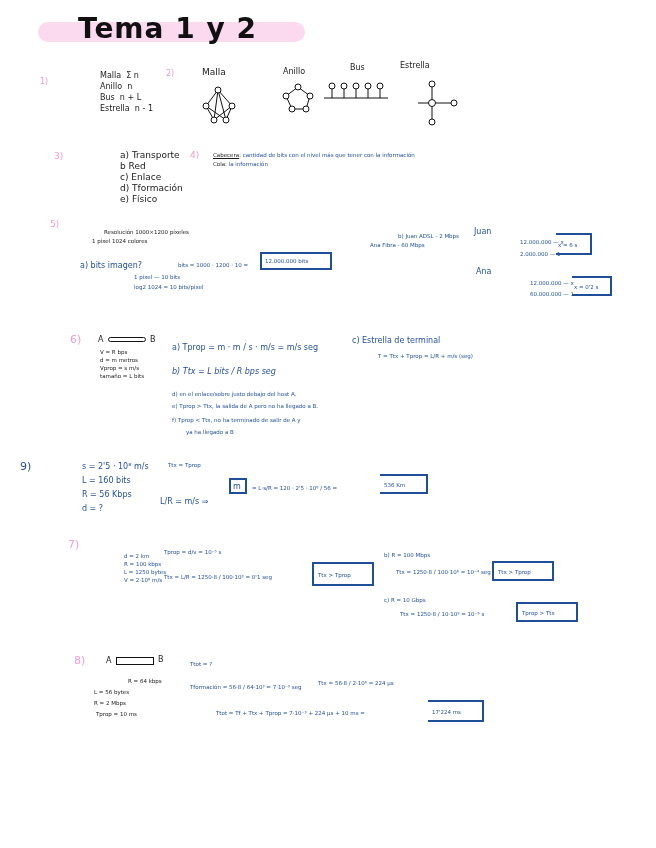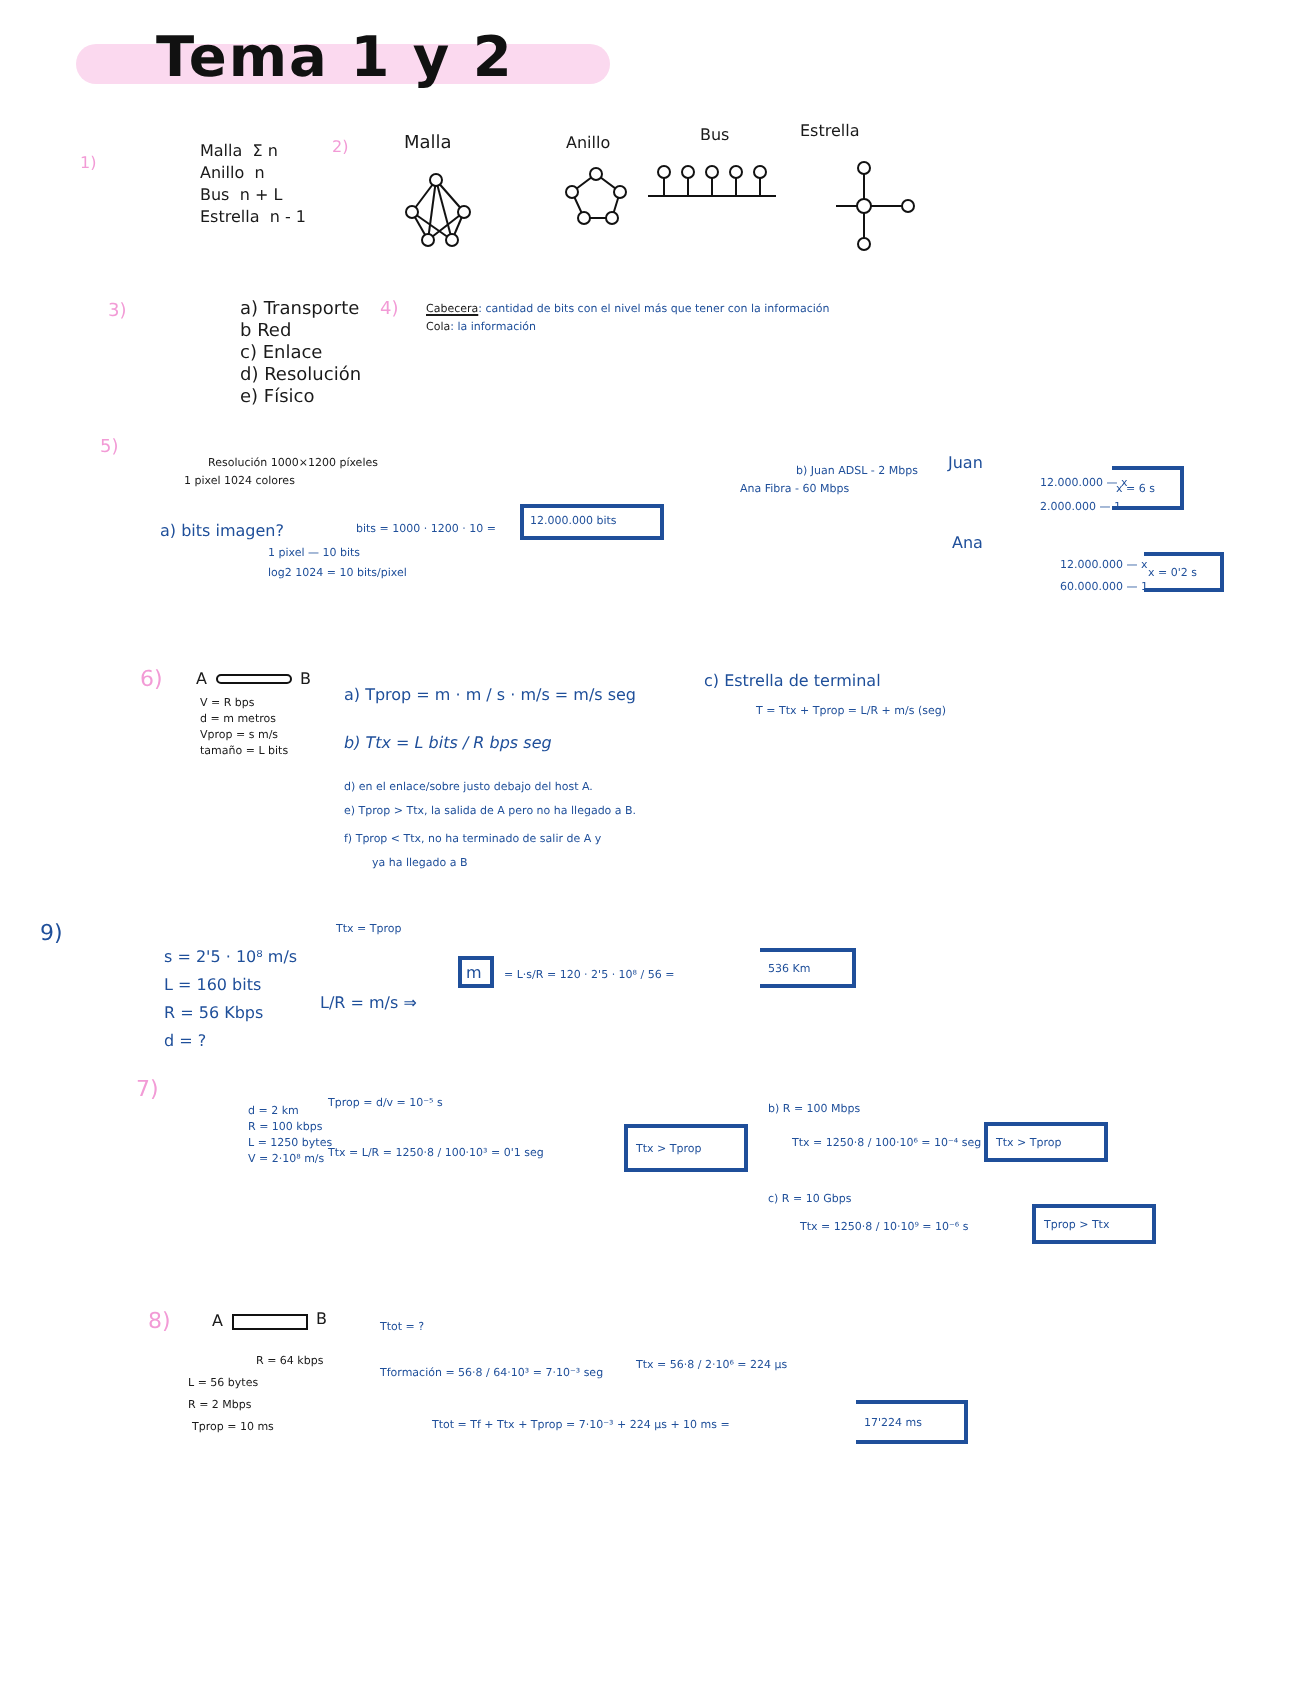--- a/index.html
+++ b/index.html
@@ -92,21 +92,21 @@
       <circle cx="38" cy="25" r="3"></circle>
       <circle cx="16" cy="44" r="3"></circle>
   </g>
 </svg>
 
 <div class="abs pink md" style="left:54px;top:150px;">3)</div>
 <div class="abs black md stack" style="left:80px;top:150px;line-height:11px;">
   <div>a) Transporte</div>
   <div>b Red</div>
   <div>c) Enlace</div>
-  <div>d) Resolución</div>
+  <div>d) Tformación</div>
   <div>e) Físico</div>
 </div>
 
 <div class="abs pink md" style="left:190px;top:149px;">4)</div>
 <div class="abs xs" style="left:213px;top:151px;">
   <span class="black" style="text-decoration:underline;">Cabecera</span><span class="blue">: cantidad de bits con el nivel más que tener con la información</span>
 </div>
 <div class="abs xs" style="left:213px;top:160px;">
   <span class="black">Cola</span><span class="blue">: la información</span>
 </div>
@@ -160,21 +160,21 @@
 <div class="abs blue sm" style="left:172px;top:342px;text-align:right;">a) Tprop = m · m / s · m/s = m/s seg</div>
 <div class="abs blue sm" style="left:172px;top:366px;font-style:italic;">b) Ttx = L bits / R bps seg</div>
 <div class="abs blue xs" style="left:172px;top:390px;">d) en el enlace/sobre justo debajo del host A.</div>
 <div class="abs blue xs" style="left:172px;top:402px;">e) Tprop &gt; Ttx, la salida de A pero no ha llegado a B.</div>
 <div class="abs blue xs" style="left:172px;top:416px;">f) Tprop &lt; Ttx, no ha terminado de salir de A y</div>
 <div class="abs blue xs" style="left:186px;top:428px;">ya ha llegado a B</div>
 <div class="abs blue sm" style="left:352px;top:335px;">c) Estrella de terminal</div>
 <div class="abs blue xs" style="left:378px;top:352px;">T = Ttx + Tprop = L/R + m/s (seg)</div>
 
 <div class="abs blue lg" style="left:20px;top:460px;">9)</div>
-<div class="abs blue sm stack" style="left:42px;top:460px;line-height:14px;margin-top:12px;">
+<div class="abs blue sm stack" style="left:42px;top:460px;line-height:14px;">
   <div>s = 2'5 · 10⁸ m/s</div>
   <div>L = 160 bits</div>
   <div>R = 56 Kbps</div>
   <div>d = ?</div>
 </div>
 <div class="abs blue xs" style="left:168px;top:461px;">Ttx = Tprop</div>
 <div class="abs blue sm" style="left:160px;top:496px;">L/R = m/s ⇒</div>
 <div class="box" style="left:229px;top:478px;width:18px;height:16px;">
   <div class="abs blue sm" style="left:2px;top:1px;">m</div>
 </div>

